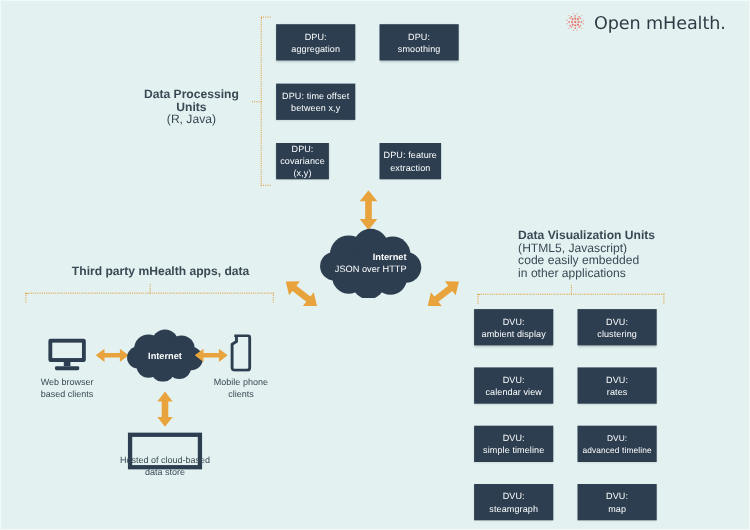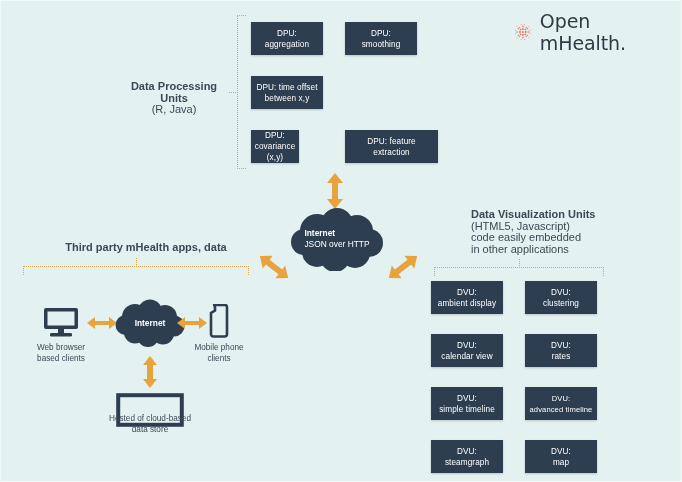--- a/index.html
+++ b/index.html
@@ -56,21 +56,21 @@
   }
   .dot-h{
     position:absolute;
     border-top:1.5px dotted #e0a54a;
   }
 
   
   .cloud{
     position:absolute;
     color:#fff;
-    text-align:left;
+    text-align:right;
     font-size:8.4px;
     line-height:11px;
     font-weight:bold;
     display:flex;
     flex-direction:column;
     align-items:center;
     justify-content:center;
   }
   .cloud svg{position:absolute;left:0;top:0;}
   .cloud .txt{position:relative;z-index:2;}
@@ -87,21 +87,21 @@
   .cap span{display:block;}
 
   
   #logo{
     position:absolute;
     display:flex;
     align-items:center;
     gap:7px;
   }
   #logo .word{
-    font-size:19px;
+    font-size:16px;
     color:#2f3b44;
     letter-spacing:-.1px;
     font-family:"DejaVu Sans",sans-serif;
   }
   #logo .dot-mark{width:20px;height:20px;display:block;}
 
   
   .arrow{position:absolute;}
 </style>
 </head>
@@ -169,21 +169,21 @@
     <span class="l2">smoothing</span>
   </div>
   <div class="unit-box" style="left:250px;top:75px;width:72px;height:33px;">
     <span class="l1">DPU: time offset</span>
     <span class="l2">between x,y</span>
   </div>
   <div class="unit-box" style="left:250px;top:129px;width:48px;height:33px;">
     <span class="l1">DPU: covariance</span>
     <span class="l2">(x,y)</span>
   </div>
-  <div class="unit-box" style="left:344px;top:129px;width:93px;height:33px;">
+  <div class="unit-box" style="left:344px;top:129px;width:56px;height:33px;">
     <span class="l1">DPU: feature</span>
     <span class="l2">extraction</span>
   </div>
 
   <svg class="arrow" style="left:323px;top:172px;" width="22" height="36" viewBox="0 0 22 36">
     <g fill="#e8a33d">
       <polygon points="11,0 19,10 14,10 14,26 19,26 11,36 3,26 8,26 8,10 3,10"></polygon>
     </g>
   </svg>
 

